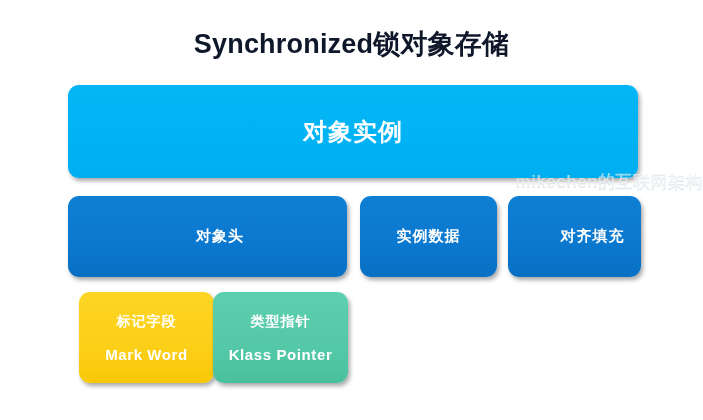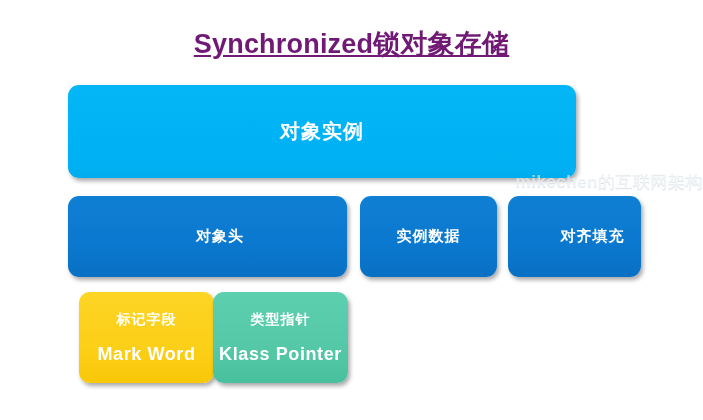--- a/index.html
+++ b/index.html
@@ -18,25 +18,24 @@
 
   
   #page-title {
     position: absolute;
     left: 0;
     top: 26px;
     width: 703px;
     text-align: center;
     font-size: 27px;
     font-weight: bold;
-    color: #701a75;
+    color: #0f172a;
     letter-spacing: 0.2px;
     line-height: 36px;
     white-space: nowrap;
-    text-decoration: underline;
   }
 
   
   .box {
     position: absolute;
     border-radius: 11px;
     box-sizing: border-box;
     display: flex;
     flex-direction: column;
     align-items: center;
@@ -44,25 +43,25 @@
     text-align: center;
     color: #ffffff;
     font-weight: bold;
     box-shadow: 2px 3px 4px rgba(0,0,0,0.34);
   }
 
   
   #object-instance-box {
     left: 68px;
     top: 85px;
-    width: 508px;
+    width: 570px;
     height: 93px;
     background: #00b4f5;
     background: linear-gradient(180deg, #05b6f6 0%, #00b3f4 55%, #00aef0 100%);
-    font-size: 20px;
+    font-size: 24px;
     letter-spacing: 1px;
   }
 
   
   #watermark {
     position: absolute;
     left: 0;
     top: 170px;
     width: 703px;
     text-align: right;
@@ -90,21 +89,21 @@
   #padding-box         { left: 508px; width: 133px; padding-left: 36px; }
 
   
   .row3 {
     top: 292px;
     height: 91px;
     font-size: 14px;
     letter-spacing: 1px;
   }
   .row3 .line1 { margin-bottom: 15px; }
-  .row3 .line2 { font-size: 18px; letter-spacing: 0.6px; }
+  .row3 .line2 { font-size: 15px; letter-spacing: 0.6px; }
 
   #mark-word-box {
     left: 70px;
     width: 135px;
     background: #fccf18;
     background: linear-gradient(180deg, #fdd524 0%, #fccf18 60%, #f8c808 100%);
     margin-left: 9px;
   }
   #klass-pointer-box {
     left: 213px;

